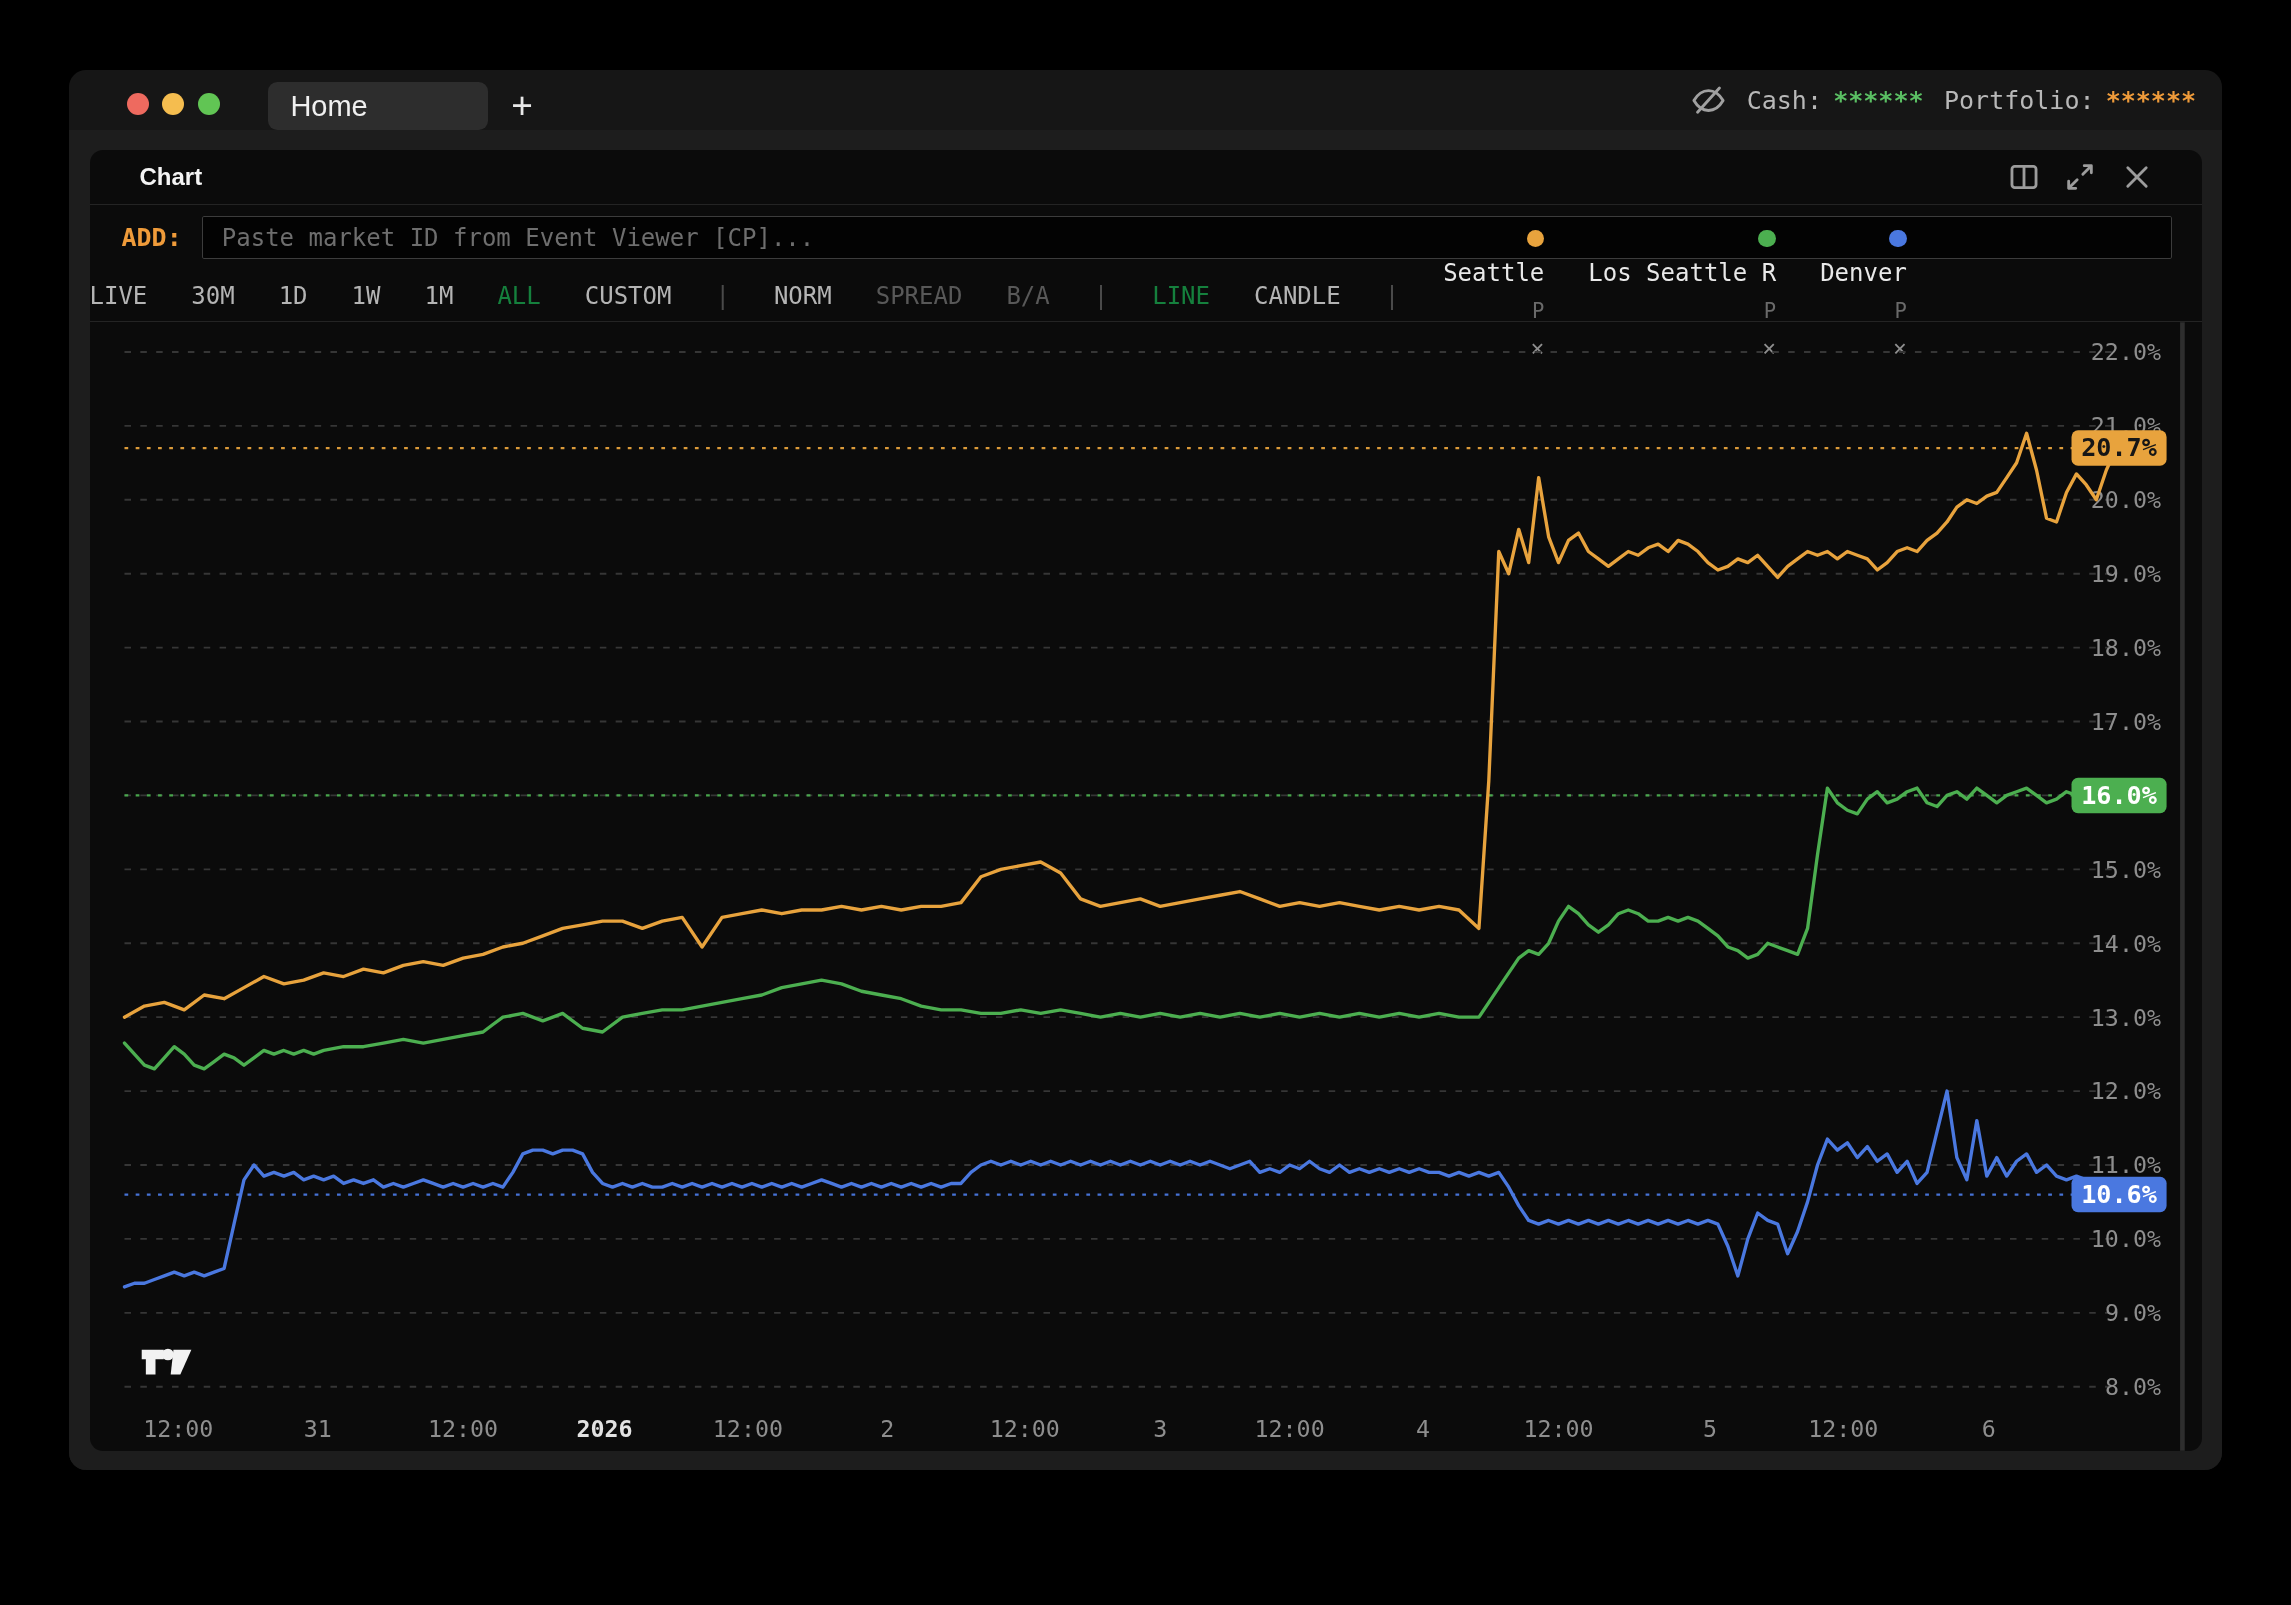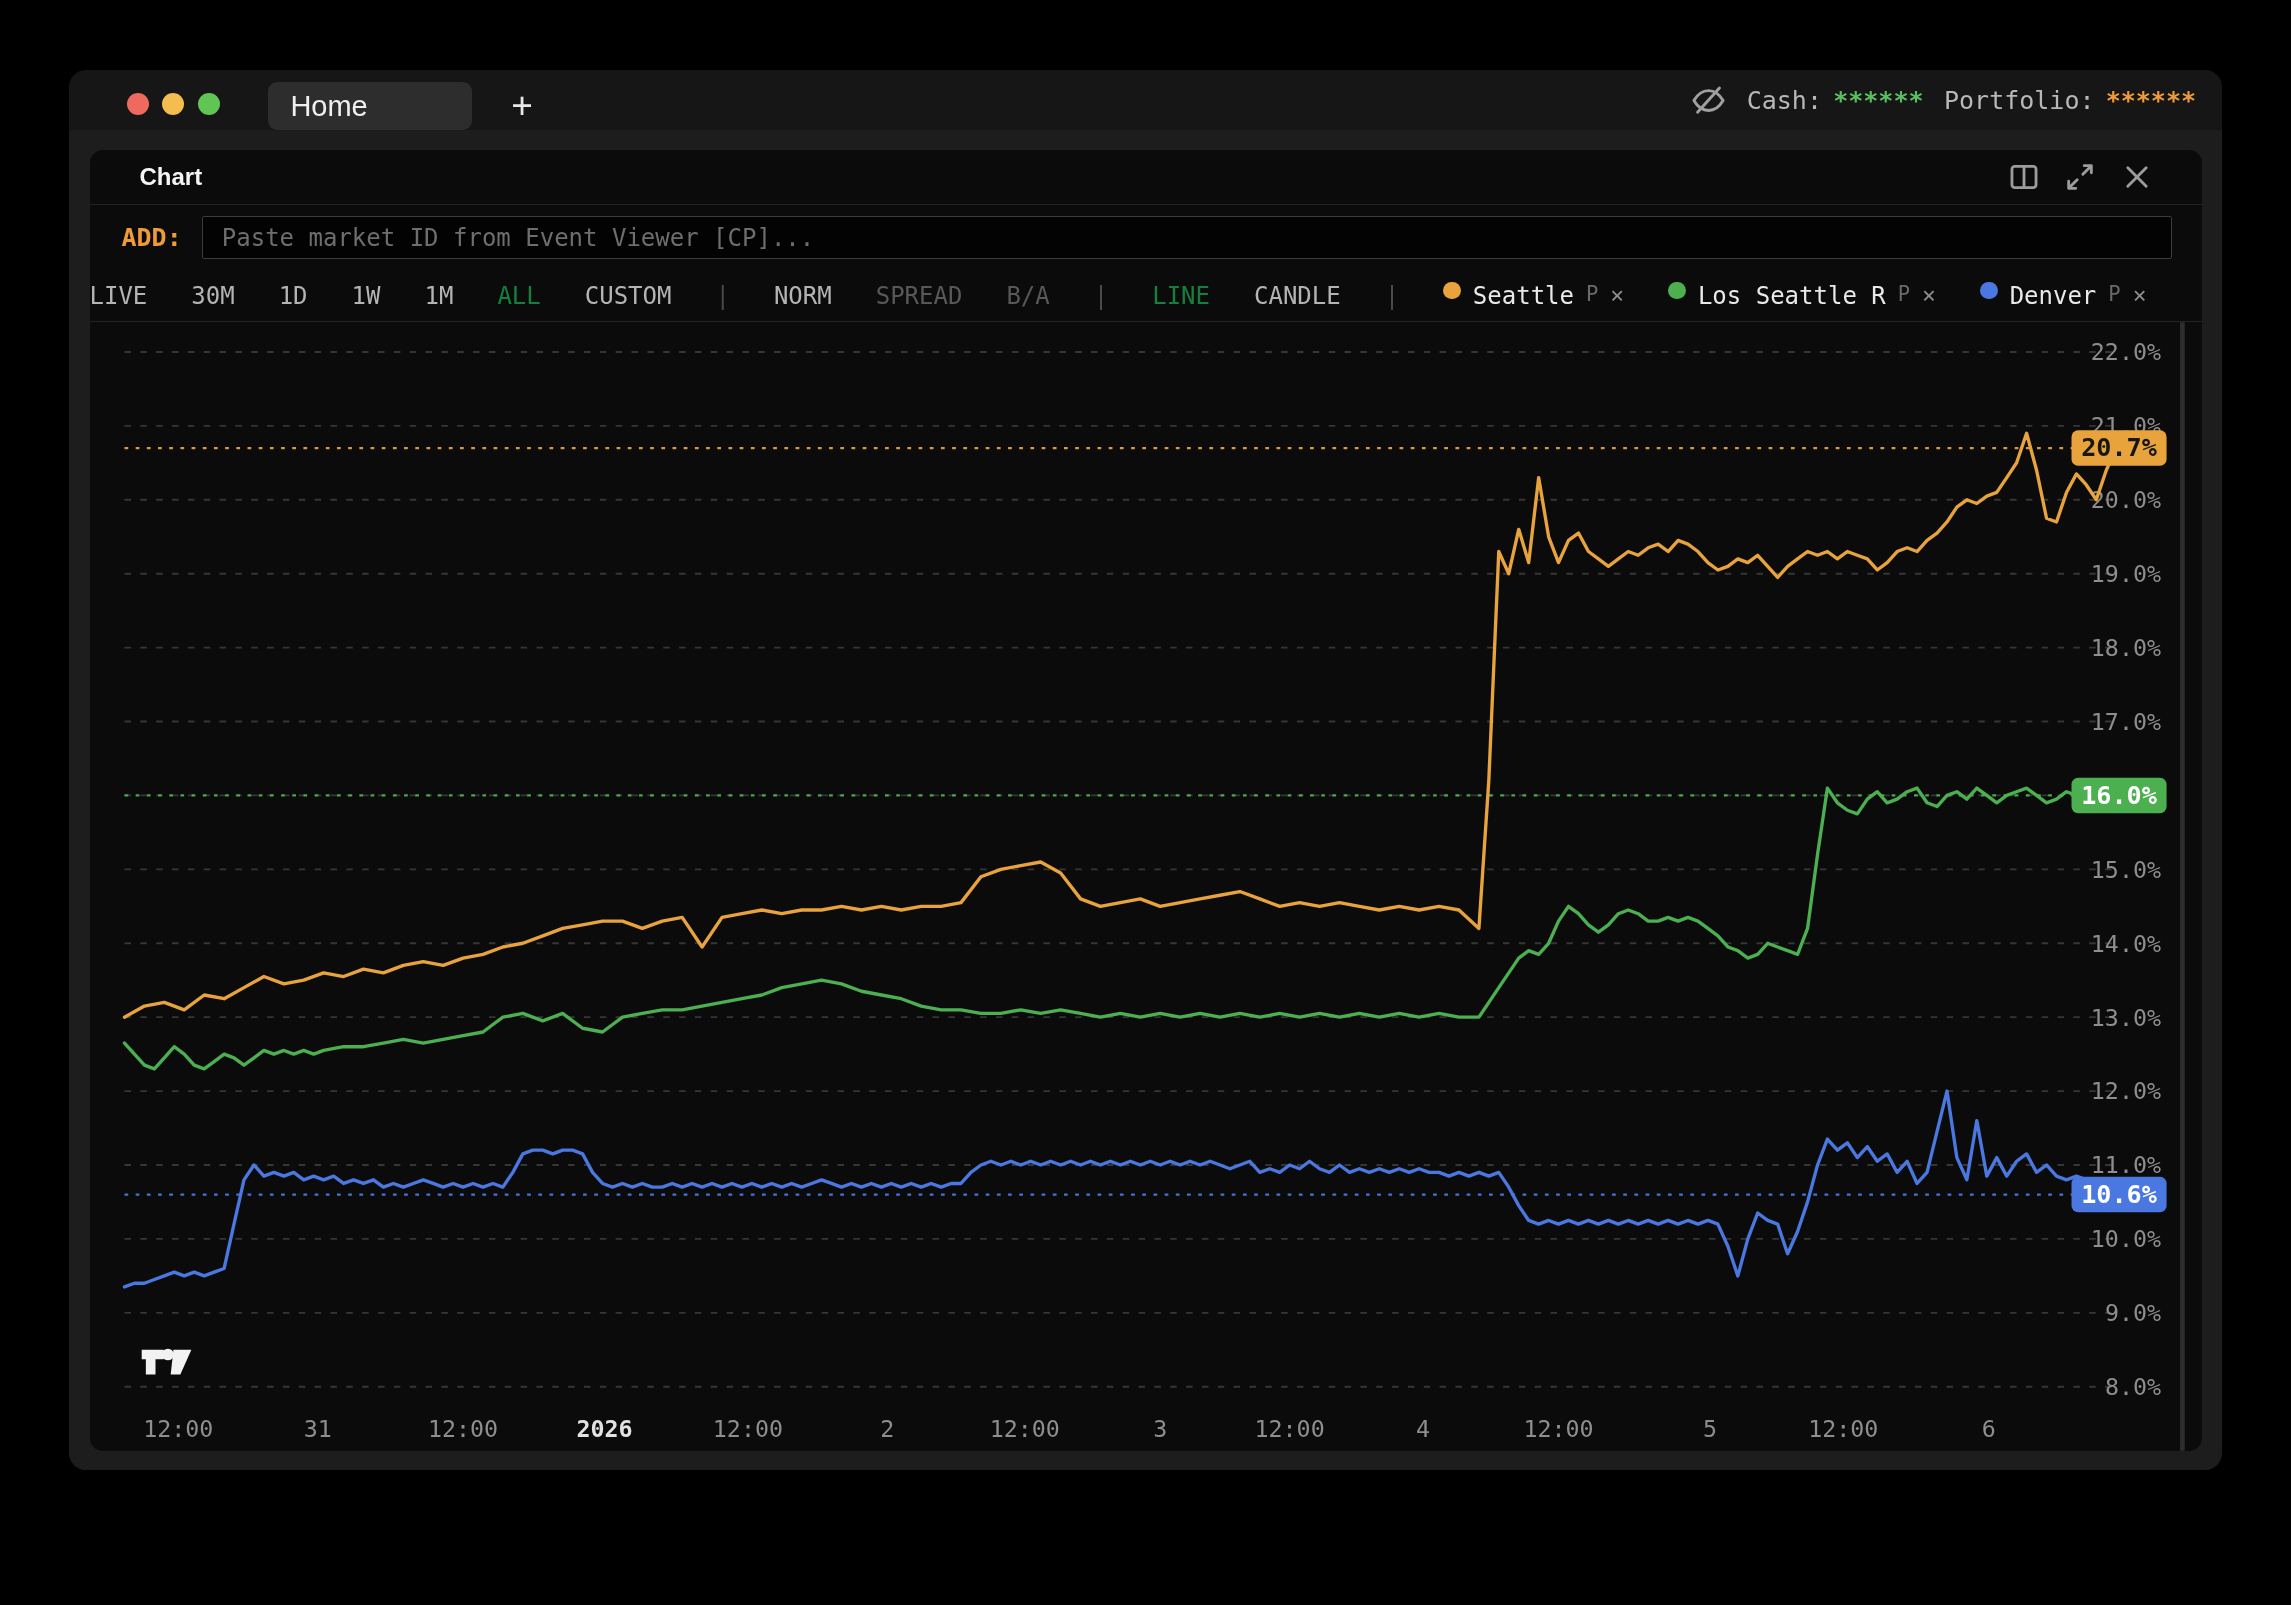--- a/index.html
+++ b/index.html
@@ -6,21 +6,21 @@
   body{width:2291px;height:1605px;background:#000;position:relative;overflow:hidden;
        font-family:"DejaVu Sans Mono",monospace;}
   .window{position:absolute;left:69px;top:70px;width:2153px;height:1400px;
           background:#161616;border-radius:17px;}
   
   .titlebar{position:absolute;top:0;left:0;right:0;height:60px;}
   .light{position:absolute;top:23px;width:22.4px;height:22.4px;border-radius:50%;}
   .light.red{left:58px;background:#ee6a5f;}
   .light.yellow{left:93px;background:#f5bd4f;}
   .light.green{left:129px;background:#61c554;}
-  .tab{position:absolute;left:199px;top:12px;width:204px;height:48px;background:#2d2d2d;
+  .tab{position:absolute;left:199px;top:12px;width:220px;height:48px;background:#2d2d2d;
        border-radius:9.3px;display:flex;align-items:center;padding-left:22.4px;box-sizing:border-box;
        color:#f0f0f0;font-family:"Liberation Sans",sans-serif;font-size:29px;}
   .newtab{position:absolute;left:429px;top:12px;width:48px;height:48px;display:flex;
           align-items:center;justify-content:center;color:#e8e8e8;font-size:37px;
           font-family:"Liberation Sans",sans-serif;}
   .account{position:absolute;right:26px;top:0;height:60px;display:flex;align-items:center;
            gap:20.5px;font-size:25px;color:#b8b8b8;}
   .account .grp{display:flex;gap:11.2px;align-items:flex-start;}
   .val-cash{color:#5abf63;font-weight:bold;}
   .val-port{color:#ef9b3a;font-weight:bold;}
@@ -43,21 +43,21 @@
              color:#c4b5fd;font-family:"DejaVu Sans Mono",monospace;font-size:24px;padding:0 18.6px;outline:none;}
   .add-input::placeholder{color:#6e6e6e;}
   
   .toolbar{position:absolute;top:121px;left:0;right:0;height:51px;border-bottom:0.9px solid #242424;
            display:flex;align-items:center;gap:44px;box-sizing:border-box;
            font-size:24px;color:#b4b4b4;white-space:nowrap;}
   .tb-item{cursor:default;}
   .tb-item.active{color:#15803d;}
   .tb-item.disabled{color:#585858;}
   .tb-div{color:#4a4a4a;}
-  .legend-item{display:flex;align-items:flex-start;gap:12px;color:#e9e9e9;}
+  .legend-item{display:flex;align-items:flex-end;gap:12px;color:#e9e9e9;flex-direction:column;}
   .legend-dot{width:17.7px;height:17.7px;border-radius:50%;display:inline-block;}
   .legend-mod{color:#6a6a6a;font-size:20.5px;}
   .legend-x{color:#8e8e8e;font-size:23px;}
   
   .chart-region{position:absolute;top:172px;left:0;right:0;bottom:0;}
   .chart-region svg{position:absolute;left:0;top:0;}
   .grid{stroke:#363636;stroke-width:2;stroke-dasharray:7 10;}
   .curline{stroke-width:2.4;stroke-dasharray:4 8;opacity:.95;}
   .series{fill:none;stroke-width:3.6;stroke-linejoin:round;stroke-linecap:round;}
   .ytick,.xtick{font-family:"DejaVu Sans Mono",monospace;font-size:25px;fill:#8e8e8e;}

